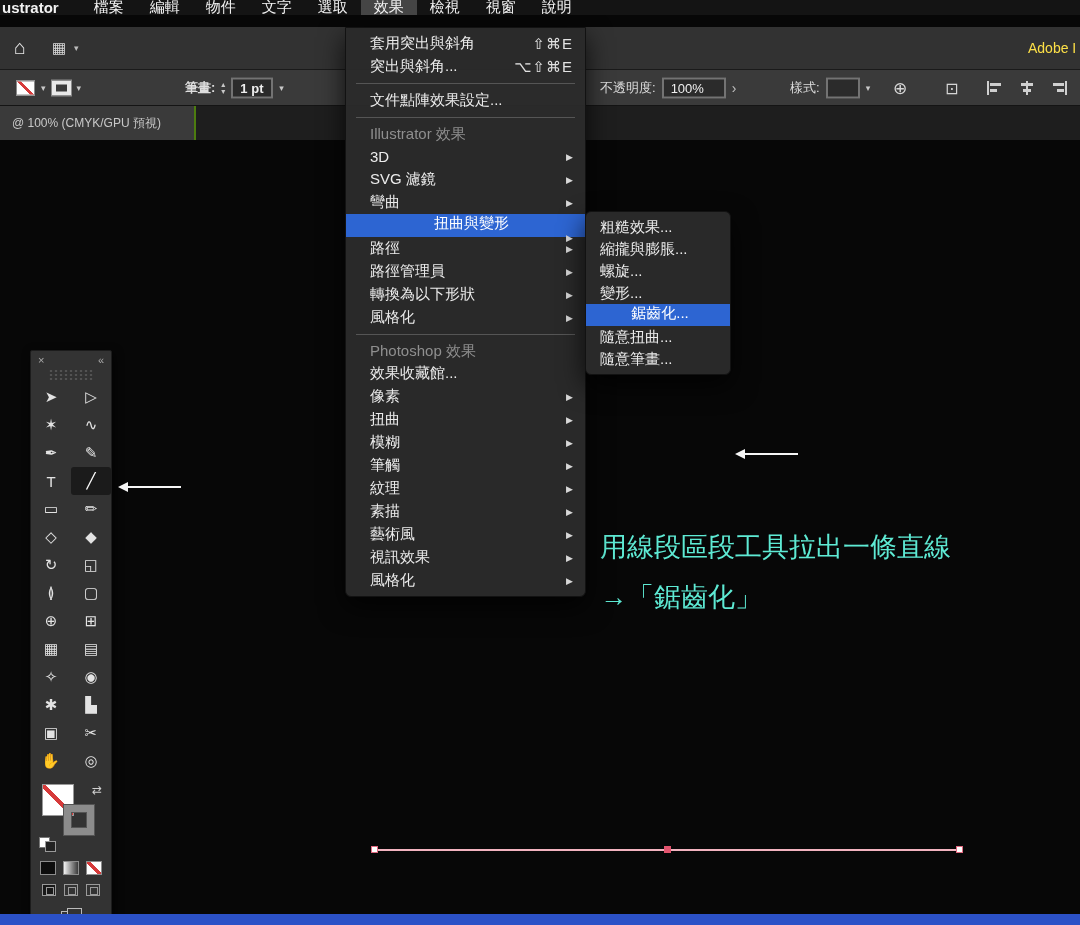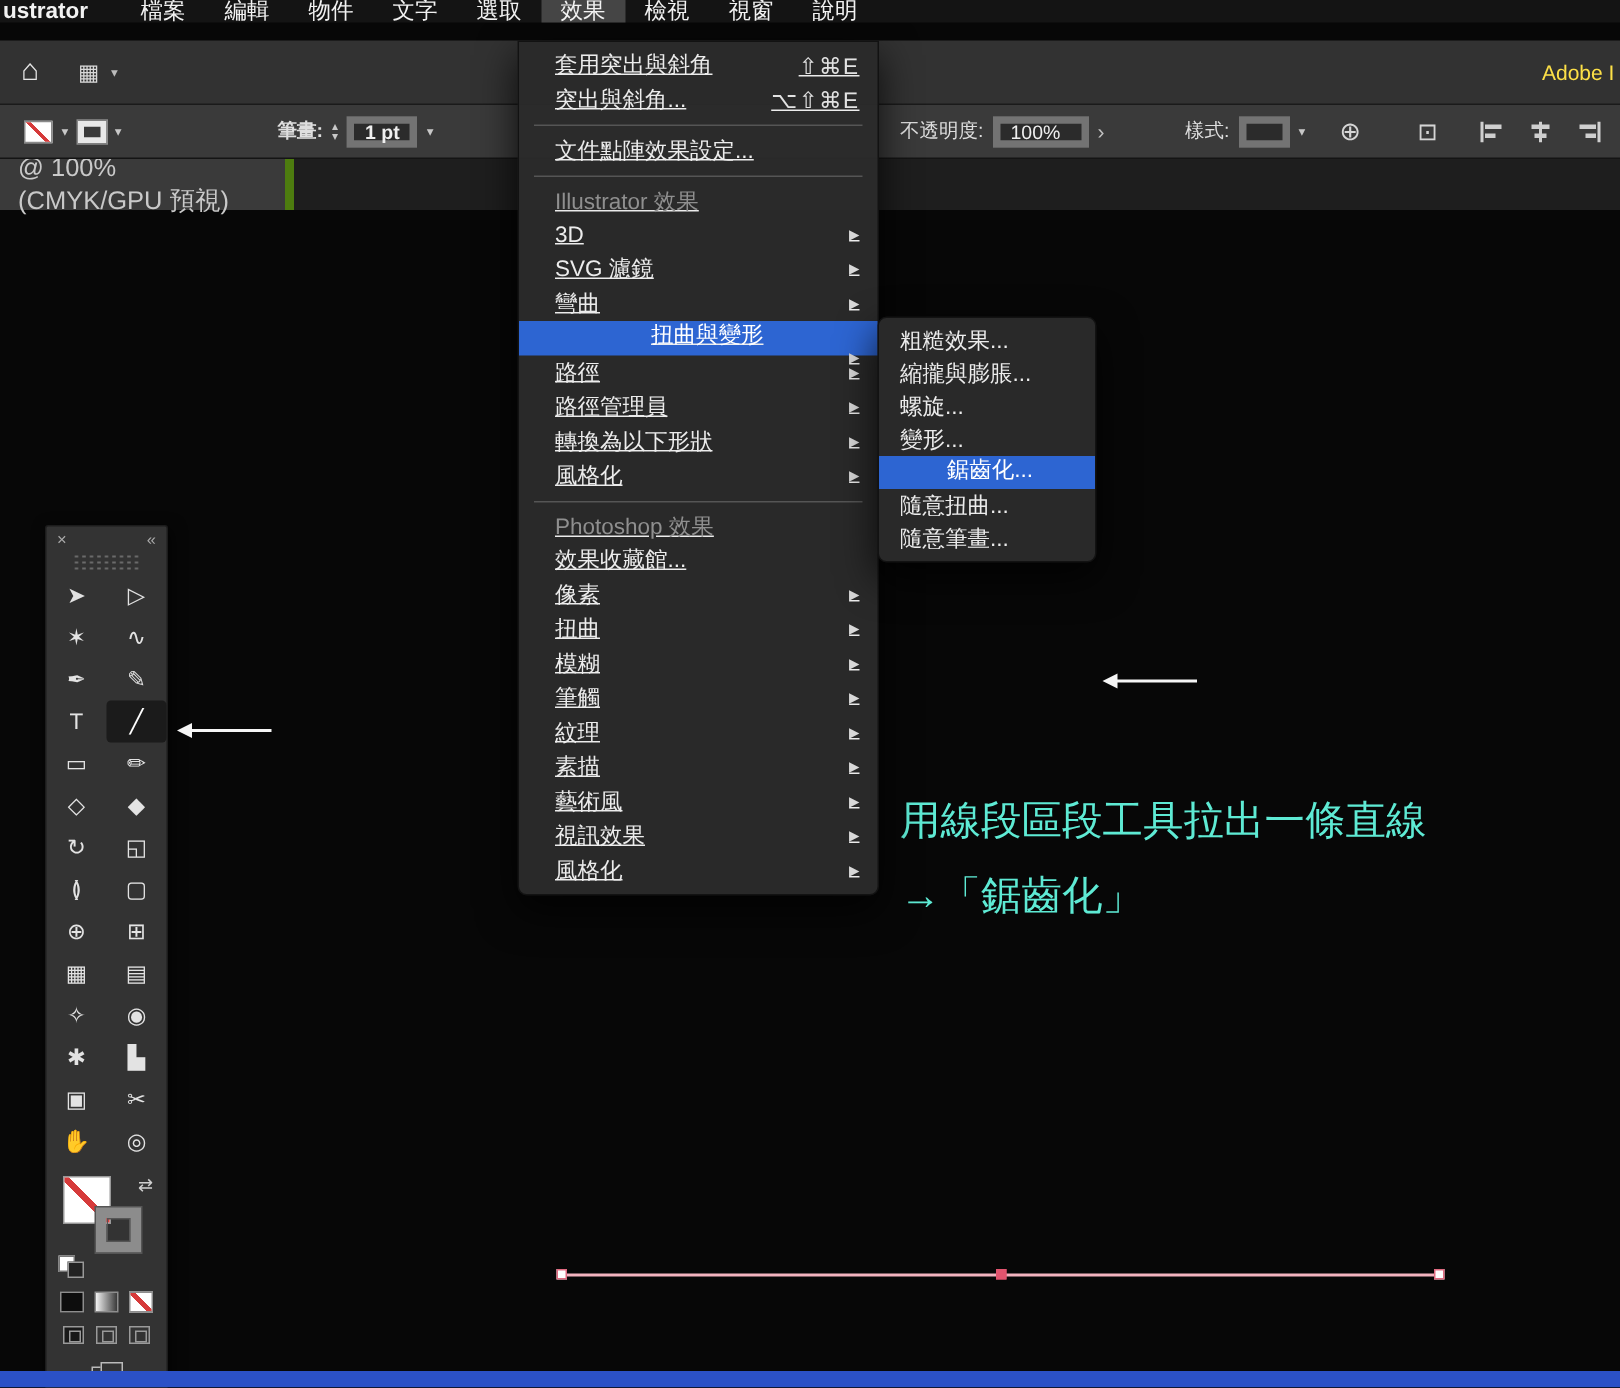--- a/index.html
+++ b/index.html
@@ -26,31 +26,31 @@
   .layout-caret{position:absolute;left:74px;top:16px;font-size:9px;color:#bbb;}
   .brand{position:absolute;left:1028px;top:13px;font-size:14px;color:#fde047;white-space:nowrap;}
 
   
   .controlbar{position:absolute;top:70px;left:0;right:0;height:36px;background:#3a3a3a;border-bottom:1px solid #141414;font-size:13px;color:#dedede;z-index:5;}
   .cb{position:absolute;top:50%;transform:translateY(-50%);display:flex;align-items:center;gap:6px;}
   .chip{width:19px;height:15px;border:1px solid #8a8a8a;background:#fff;position:relative;}
   .chip-none::after{content:"";position:absolute;inset:0;background:linear-gradient(45deg,transparent 44%,#d63a3a 44%,#d63a3a 56%,transparent 56%);}
   .chip-stroke{background:#3a3a3a;border:4px solid #e8e8e8;outline:1px solid #8a8a8a;}
   .caret{font-size:9px;color:#c8c8c8;}
-  .cb-box{background:#2b2b2b;border:5px solid #737373;height:21px;display:flex;align-items:center;padding:0 7px;color:#efefef;min-width:42px;}
+  .cb-box{background:#2b2b2b;border:2px solid #737373;height:21px;display:flex;align-items:center;padding:0 7px;color:#efefef;min-width:42px;}
   .stepper{display:flex;flex-direction:column;line-height:6px;font-size:8px;color:#c8c8c8;gap:1px;}
   .chev{color:#c0c0c0;font-size:14px;}
   .globe-icon{font-size:17px;color:#d5d5d5;}
   .bbox-icon{font-size:16px;color:#d5d5d5;}
   .align-group{display:flex;gap:17px;}
   .align-group svg rect{fill:#cfcfcf;}
 
   
   .tabbar{position:absolute;top:106px;left:0;right:0;height:34px;background:#1e1e1e;z-index:4;}
-  .doc-tab{position:absolute;left:0;top:0;height:34px;width:196px;background:#3a3a3a;color:#c9c9c9;font-size:17px;display:flex;align-items:center;padding:0 12px;border-right:6px solid #4d7c0f;}
+  .doc-tab{position:absolute;left:0;top:0;height:34px;width:196px;background:#3a3a3a;color:#c9c9c9;font-size:12px;display:flex;align-items:center;padding:0 12px;border-right:2px solid #4d7c0f;}
 
   
   .canvas{position:absolute;top:140px;left:0;right:0;bottom:11px;background:#070707;}
 
   
   .tools-panel{position:absolute;left:30px;top:210px;width:82px;height:635px;background:#333333;border:1px solid #1c1c1c;border-radius:2px;box-shadow:2px 3px 10px rgba(0,0,0,.65);z-index:10;}
   .tools-header{height:18px;display:flex;justify-content:space-between;align-items:center;padding:2px 7px;color:#ababab;font-size:11px;}
   .dots{height:10px;margin:1px 18px 3px;background-image:radial-gradient(#6b6b6b 1px,transparent 1.2px);background-size:5px 4px;background-position:center;}
   .tool-grid{display:grid;grid-template-columns:1fr 1fr;}
   .tool-cell{height:28px;display:flex;align-items:center;justify-content:center;color:#e3e3e3;font-size:15px;}
@@ -73,21 +73,21 @@
   .mode{width:14px;height:12px;border:1px solid #9a9a9a;position:relative;}
   .mode.sel{background:#191919;}
   .mode::after{content:"";position:absolute;left:3px;top:2px;width:6px;height:6px;border:1px solid #9a9a9a;}
   .screen-mode{height:30px;display:flex;align-items:center;justify-content:center;}
   .sm-icon{position:relative;width:20px;height:16px;}
   .sm-icon::before{content:"";position:absolute;left:0;top:3px;width:13px;height:11px;border:1px solid #bbb;background:#333;}
   .sm-icon::after{content:"";position:absolute;left:6px;top:0;width:13px;height:11px;border:1px solid #bbb;background:#333;}
 
   
   .menu-panel{position:absolute;background:rgba(42,42,42,.97);border:1px solid #121212;box-shadow:0 10px 26px rgba(0,0,0,.75);color:#ececec;font-size:15px;padding:4px 0;z-index:50;}
-  .effect-menu{left:345px;top:27px;width:241px;border-radius:0 0 6px 6px;text-decoration:underline;}
+  .effect-menu{left:345px;top:27px;width:241px;border-radius:0 0 6px 6px;}
   .sub-menu{left:585px;top:211px;width:146px;border-radius:6px;}
   .menu-row{height:23px;display:flex;align-items:center;padding:0 12px 0 24px;}
   .sub-menu .menu-row{height:22px;padding:0 10px 0 14px;}
   .menu-row .label{white-space:nowrap;}
   .menu-row .shortcut{margin-left:auto;color:#e2e2e2;letter-spacing:1px;}
   .menu-row .subarrow{margin-left:auto;font-size:9px;color:#d8d8d8;}
   .menu-row.hl{background:var(--menu_highlight,#2d65d2);color:#fff;flex-direction:column;}
   .menu-sep{height:1px;background:#555;margin:5px 10px;}
   .menu-header{height:22px;display:flex;align-items:center;padding:0 12px 0 24px;color:#8f8f8f;}
 

